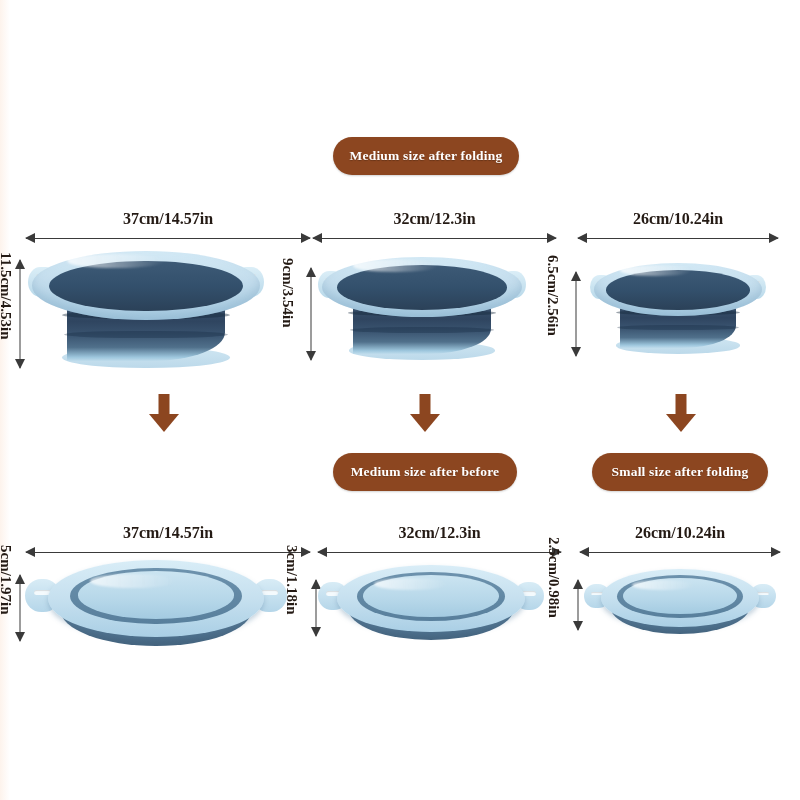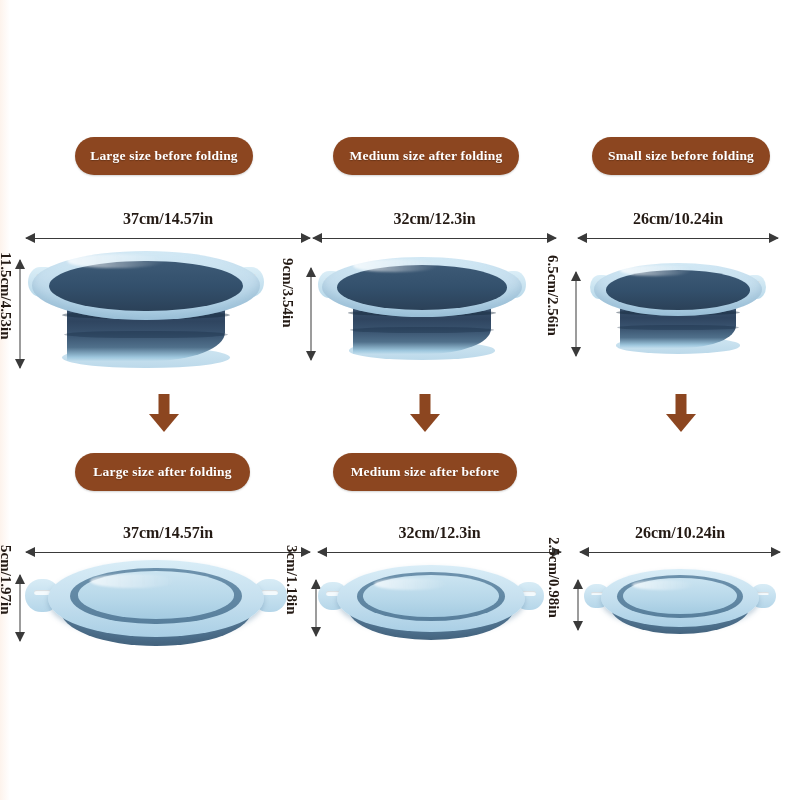--- a/index.html
+++ b/index.html
@@ -185,23 +185,21 @@
     border-radius:50%;filter:blur(1px);
   }
 </style>
 </head>
 <body>
 
 <div id="page">
 
   <div class="edge-tint"></div>
 
-  <div class="badge" style="left:75px;top:137px;width:178px;">Large size before folding</div>
   <div class="badge" style="left:333px;top:137px;width:186px;">Medium size after folding</div>
-  <div class="badge" style="left:592px;top:137px;width:178px;">Small size before folding</div>
 
   <div class="hdim" style="left:26px;top:232px;width:284px;height:12px;">
     <div class="htext">37cm/14.57in</div>
     <div class="hline"></div>
     <div class="ar l"></div>
     <div class="ar r"></div>
   </div>
 
   <div class="hdim" style="left:313px;top:232px;width:243px;height:12px;">
     <div class="htext">32cm/12.3in</div>
@@ -289,22 +287,22 @@
   </div>
   <div class="darrow" style="left:410px;top:394px;">
     <div class="stem"></div>
     <div class="head"></div>
   </div>
   <div class="darrow" style="left:666px;top:394px;">
     <div class="stem"></div>
     <div class="head"></div>
   </div>
 
-  <div class="badge" style="left:75px;top:453px;width:175px;">Large size after folding</div>
   <div class="badge" style="left:333px;top:453px;width:184px;">Medium size after before</div>
+  <div class="badge" style="left:592px;top:453px;width:176px;">Small size after folding</div>
 
   <div class="hdim" style="left:26px;top:546px;width:284px;height:12px;">
     <div class="htext">37cm/14.57in</div>
     <div class="hline"></div>
     <div class="ar l"></div>
     <div class="ar r"></div>
   </div>
 
   <div class="hdim" style="left:318px;top:546px;width:243px;height:12px;">
     <div class="htext">32cm/12.3in</div>

